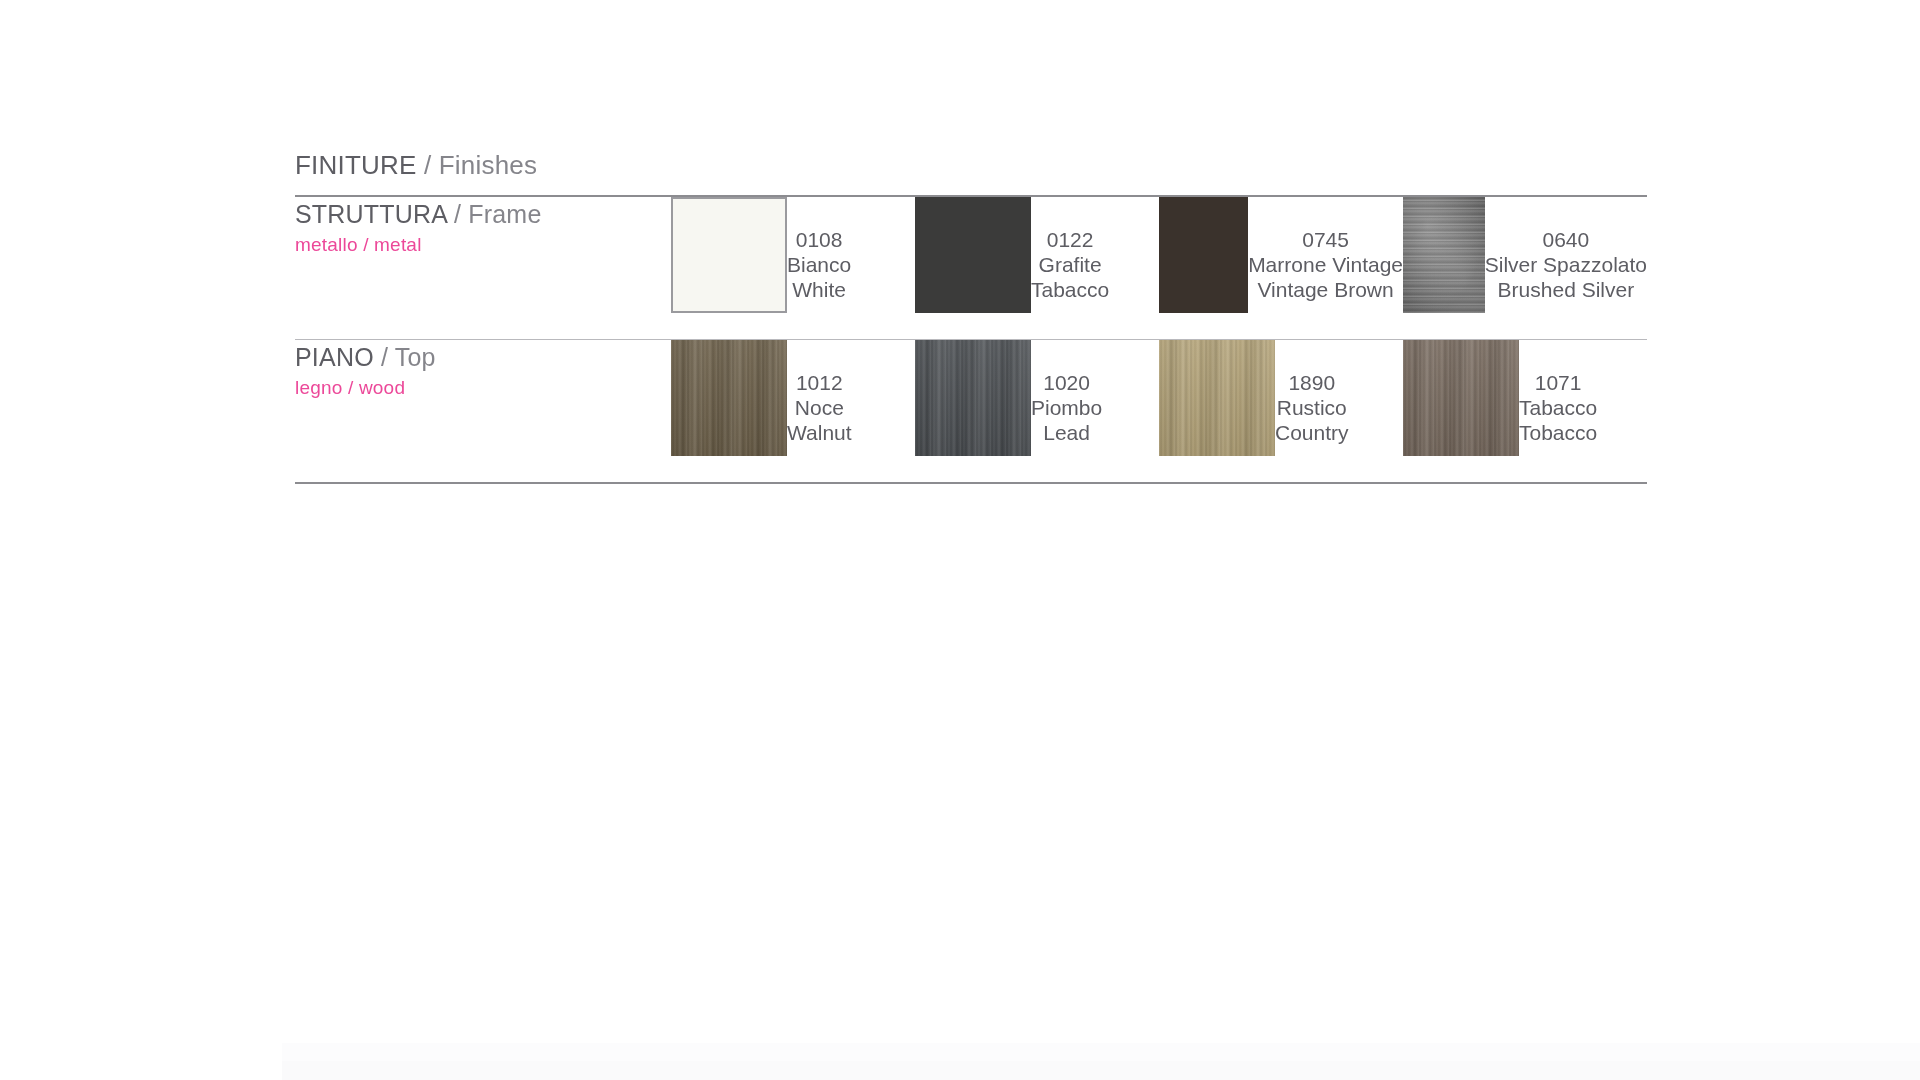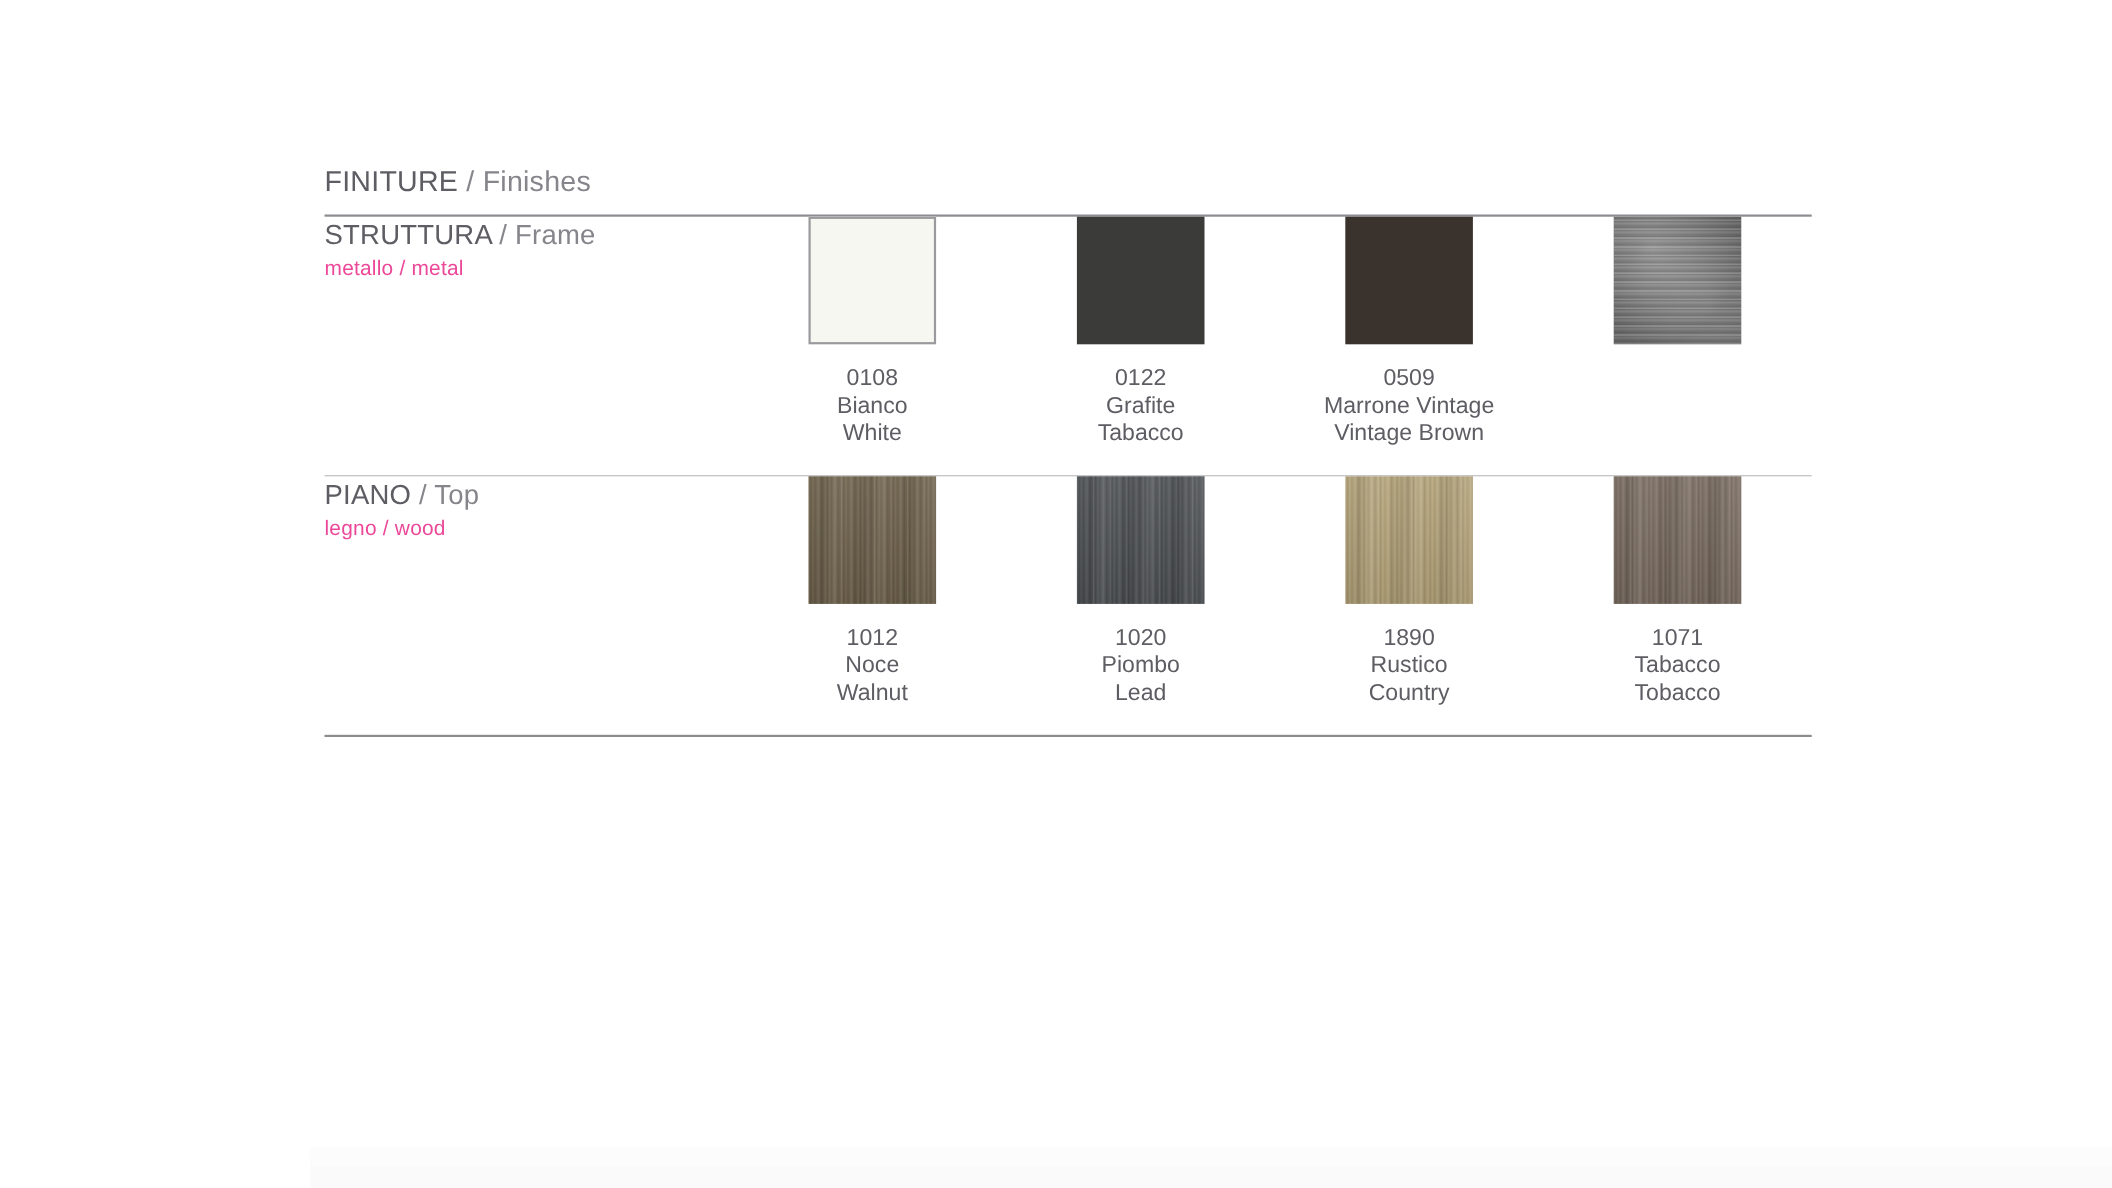--- a/index.html
+++ b/index.html
@@ -87,21 +87,21 @@
     white-space: nowrap;
   }
 
   .swatch-grid {
     display: flex;
     flex: 1 1 auto;
   }
   .swatch-cell {
     width: 25%;
     display: flex;
-    flex-direction: column;
+    flex-direction: row;
     align-items: center;
   }
 
   .swatch {
     width: 116px;
     height: 116px;
     box-sizing: border-box;
     position: relative;
     overflow: hidden;
   }
@@ -220,28 +220,33 @@
           <div class="caption">
             <span class="code">0122</span>
             <span class="it">Grafite</span>
             <span class="en">Tabacco</span>
           </div>
         </div>
 
         <div class="swatch-cell">
           <div class="swatch" style="background:#3a322c"></div>
           <div class="caption">
-            <span class="code">0509</span>
+            <span class="code">0745</span>
             <span class="it">Marrone Vintage</span>
             <span class="en">Vintage Brown</span>
           </div>
         </div>
 
         <div class="swatch-cell">
           <div class="swatch tex-brushed" style="background:#828282"></div>
+          <div class="caption">
+            <span class="code">0640</span>
+            <span class="it">Silver Spazzolato</span>
+            <span class="en">Brushed Silver</span>
+          </div>
         </div>
 
       </div>
     </div>
 
     <div class="rule-mid"></div>
 
     <div class="row">
       <div class="row-label">
         <div class="main">

